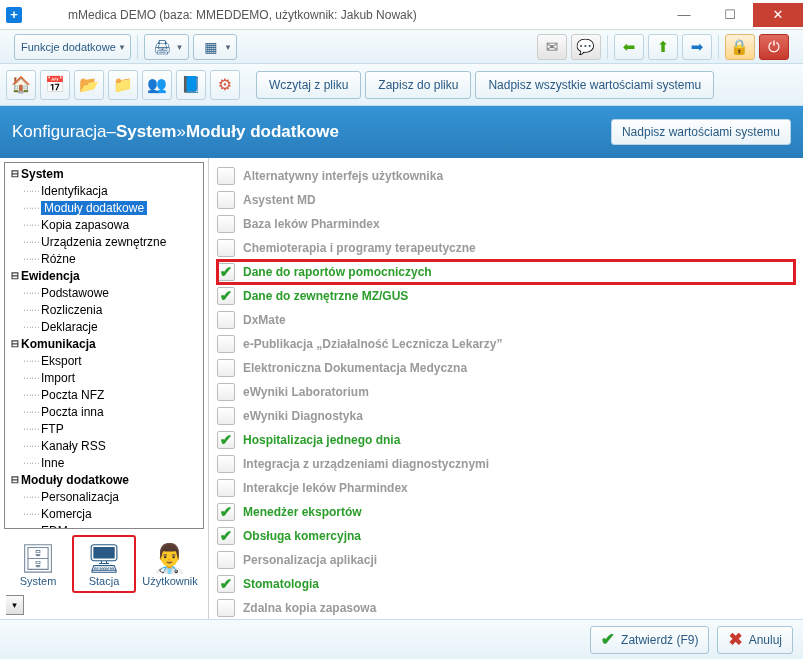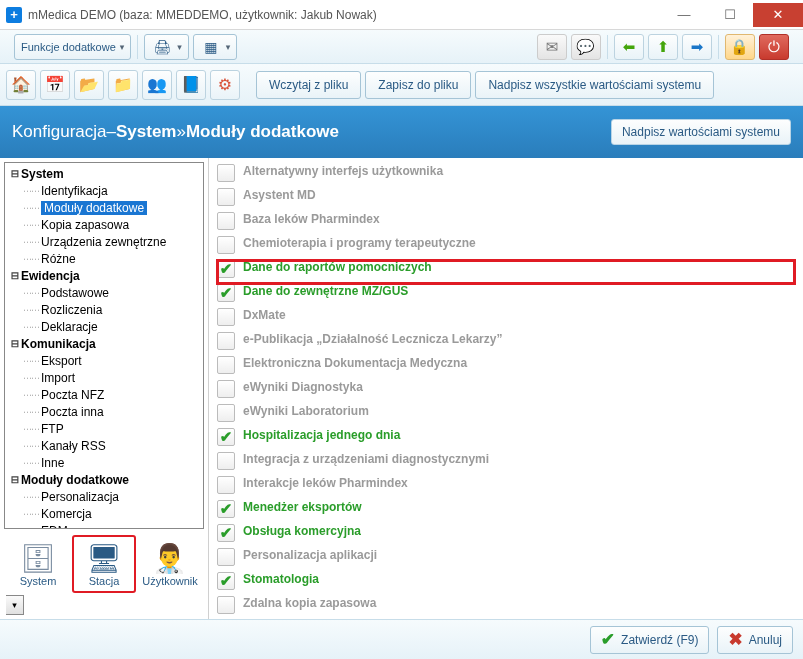--- a/index.html
+++ b/index.html
@@ -1,21 +1,21 @@
 <!DOCTYPE html>
 <html><head>
 <meta charset="utf-8">
 <style>
 * { box-sizing: border-box; margin: 0; padding: 0; font-family: Tahoma, Arial, sans-serif; }
 body { width: 803px; height: 659px; background: #fff; overflow: hidden; display: flex; flex-direction: column; font-size: 12px; }
 
 
 .titlebar { height: 30px; background: #fff; border-bottom: 1px solid #d8d8d8; display: flex; align-items: center; padding-left: 6px; }
 .titlebar .app-icon { width: 16px; height: 16px; background: #0d7de0; color: #fff; font-weight: bold; text-align: center; line-height: 16px; font-size: 13px; border-radius: 2px; margin-right: 6px; }
-.titlebar .title-text { color: #555; font-size: 12px; flex: 1; }
+.titlebar .title-text { color: #555; font-size: 12px; flex: 1; margin-left: 40px; }
 .titlebar .win-btns { display: flex; }
 .titlebar .win-btn { width: 46px; height: 24px; display: flex; align-items: center; justify-content: center; color: #666; font-size: 13px; }
 .titlebar .win-btn.close { background: #c84031; color: #fff; width: 50px; height: 24px; }
 
 
 .toolbar-row1 { height: 34px; background: linear-gradient(#f6fbfd,#e6f2f8); border-bottom: 1px solid #c7dde9; display: flex; align-items: center; padding: 0 14px; gap: 4px; }
 .btn-small { border: 1px solid #a5c4d6; background: linear-gradient(#fdfefe,#e9f3f8); height: 26px; display: flex; align-items: center; padding: 0 6px; border-radius: 3px; font-size: 11px; color: #2a5a84; cursor: pointer; }
 .btn-small .caret { margin-left: 4px; color: #567; font-size: 9px; }
 .tb-icon { width: 22px; height: 22px; display: flex; align-items: center; justify-content: center; font-size: 14px; }
 .spacer { flex: 1; }
@@ -51,21 +51,21 @@
 .sidebar-icons { height:62px; display:flex; gap:2px; padding:2px 6px 2px 6px; align-items:center; }
 .side-btn { width:64px; height:58px; display:flex; flex-direction:column; align-items:center; justify-content:center; font-size:11px; color:#2a5a84; cursor:pointer; border-radius:3px; }
 .side-btn.active { border:2px solid #e01b24; }
 .side-btn .ic { font-size:28px; }
 .station-input-row { height:24px; padding:0 6px 4px 6px; display:flex; }
 .station-input { flex:1; height:20px; border:1px solid #888; background:#eee; font-size:11px; padding:0 4px; }
 .station-dd { width:18px; height:20px; border:1px solid #888; border-left:none; background:linear-gradient(#fafafa,#e0e0e0); display:flex; align-items:center; justify-content:center; font-size:9px; cursor:pointer; }
 
 
 .content { flex:1; overflow:auto; padding:6px 8px; }
-.opt-row { display:flex; align-items:flex-start; height:24px; gap:8px; }
+.opt-row { display:flex; align-items:center; height:24px; gap:8px; }
 .chk { width:18px; height:18px; border:1px solid #bbb; background:linear-gradient(#fff,#eee); border-radius:2px; display:flex; align-items:center; justify-content:center; flex-shrink:0; }
 .chk.on { color:#2a9d2a; font-weight:bold; font-size:15px; }
 .opt-label { font-size:12px; font-weight:bold; }
 .opt-label.off { color:#9a9a9a; }
 .opt-label.on { color:#2a9d2a; }
 
 
 .footer { height:40px; background:linear-gradient(#f6fbfd,#e6f2f8); border-top:1px solid #c7dde9; display:flex; align-items:center; padding:0 10px; gap:8px; }
 .footer .spacer { flex:1; }
 .foot-btn { height:28px; border:1px solid #a5c4d6; background:linear-gradient(#fdfefe,#e9f3f8); border-radius:3px; display:flex; align-items:center; padding:0 10px; font-size:12px; color:#2a5a84; cursor:pointer; gap:6px; }
@@ -306,25 +306,25 @@
       <div class="opt-row">
         <div class="chk"></div>
         <div class="opt-label off">e-Publikacja „Działalność Lecznicza Lekarzy”</div>
       </div>
       <div class="opt-row">
         <div class="chk"></div>
         <div class="opt-label off">Elektroniczna Dokumentacja Medyczna</div>
       </div>
       <div class="opt-row">
         <div class="chk"></div>
+        <div class="opt-label off">eWyniki Laboratorium</div>
+      </div>
+      <div class="opt-row">
+        <div class="chk"></div>
         <div class="opt-label off">eWyniki Diagnostyka</div>
-      </div>
-      <div class="opt-row">
-        <div class="chk"></div>
-        <div class="opt-label off">eWyniki Laboratorium</div>
       </div>
       <div class="opt-row">
         <div class="chk on">✔</div>
         <div class="opt-label on">Hospitalizacja jednego dnia</div>
       </div>
       <div class="opt-row">
         <div class="chk"></div>
         <div class="opt-label off">Integracja z urządzeniami diagnostycznymi</div>
       </div>
       <div class="opt-row">

